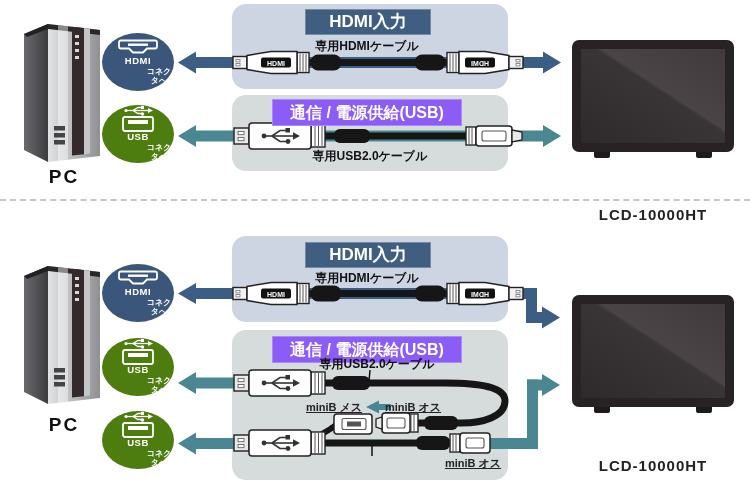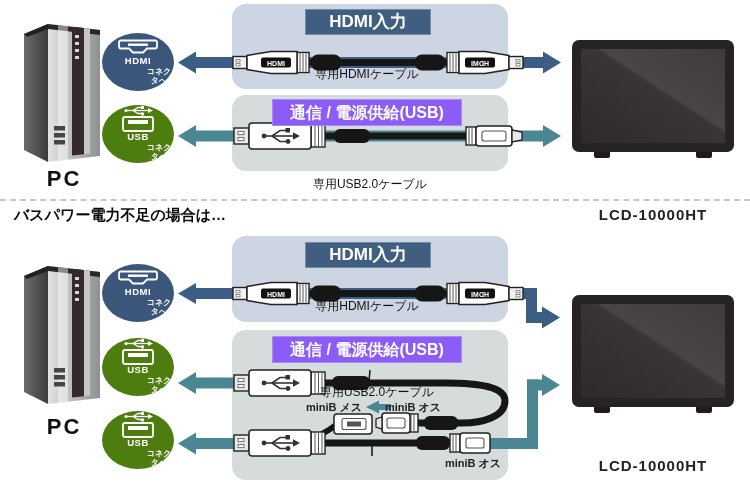--- a/index.html
+++ b/index.html
@@ -12,25 +12,25 @@
          display:flex;flex-direction:column;align-items:center;justify-content:center;
          color:#fff;text-align:center;}
   .badge .l1{font-size:9.5px;font-weight:bold;line-height:1.15;letter-spacing:.5px;}
   .badge .l2{font-size:8px;font-weight:bold;line-height:1.15;margin-left:42px;}
   .badge-blue{background:#3a567a;}
   .badge-teal{background:#4d7c0f;}
   .hdr{position:absolute;z-index:3;color:#fff;font-weight:bold;text-align:center;
        border-radius:0;box-shadow:inset 0 0 0 1px rgba(255,255,255,.28);}
   .hdr-blue{background:#405e80;}
   .hdr-teal{background:#8b5cf6;}
-  .cable-label{position:absolute;z-index:3;font-size:12px;font-weight:normal;color:#111;
-               text-align:center;margin-top:28px;}
+  .cable-label{position:absolute;z-index:3;font-size:12px;font-weight:bold;color:#111;
+               text-align:center;}
   .mini-label{position:absolute;z-index:3;font-size:11px;font-weight:bold;color:#222;
-              text-align:center;white-space:nowrap;}
-  .pc-label{position:absolute;z-index:3;font-size:22px;font-weight:bold;color:#111;
+              text-align:center;white-space:nowrap;text-decoration:underline;}
+  .pc-label{position:absolute;z-index:3;font-size:19px;font-weight:bold;color:#111;
             text-align:center;letter-spacing:2px;}
   .mon-label{position:absolute;z-index:3;font-size:15px;font-weight:bold;color:#222;
              text-align:center;letter-spacing:1px;margin-top:40px;}
   .divider{position:absolute;z-index:1;left:0;top:199px;width:750px;
            border-top:2px dashed #c6c6c6;}
   .note-title{position:absolute;z-index:3;font-size:15px;font-weight:bold;color:#0a0a0a;}
   .note-body{position:absolute;z-index:3;font-size:11.5px;color:#1a1a1a;}
 </style>
 </head>
 <body>
@@ -250,21 +250,20 @@
 
   <div class="hdr hdr-blue" style="left:305px;top:9px;width:126px;height:26px;line-height:26px;font-size:17px;">HDMI入力</div>
   <div class="cable-label" style="left:282px;top:38px;width:170px;">専用HDMIケーブル</div>
 
   <div class="hdr hdr-teal" style="left:272px;top:99px;width:190px;height:27px;line-height:27px;font-size:16px;">通信 / 電源供給(USB)</div>
   <div class="cable-label" style="left:285px;top:148px;width:170px;">専用USB2.0ケーブル</div>
 
   <div class="mon-label" style="left:573px;top:166px;width:160px;">LCD-10000HT</div>
 
   <div class="divider"></div>
-  <div class="note-title" style="left:14px;top:206px;">バスパワー電力不足の場合は…</div>
 
   <div class="pc-label abs" style="left:36px;top:414px;width:56px;">PC</div>
 
   <div class="badge badge-blue" style="left:102px;top:264px;">
     <svg width="40" height="17" viewBox="0 0 40 17">
       <path d="M3,1.5 H37 Q39,1.5 39,3.5 V7.5 Q39,9.5 37,9.5 H29 L25,13.5 H15 L11,9.5 H3 Q1,9.5 1,7.5 V3.5 Q1,1.5 3,1.5 Z" fill="none" stroke="#fff" stroke-width="1.8"></path>
       <rect x="10" y="4.5" width="20" height="2.4" fill="#fff"></rect>
     </svg>
     <div class="l1">HDMI</div>
     <div class="l2">コネクタへ</div>

